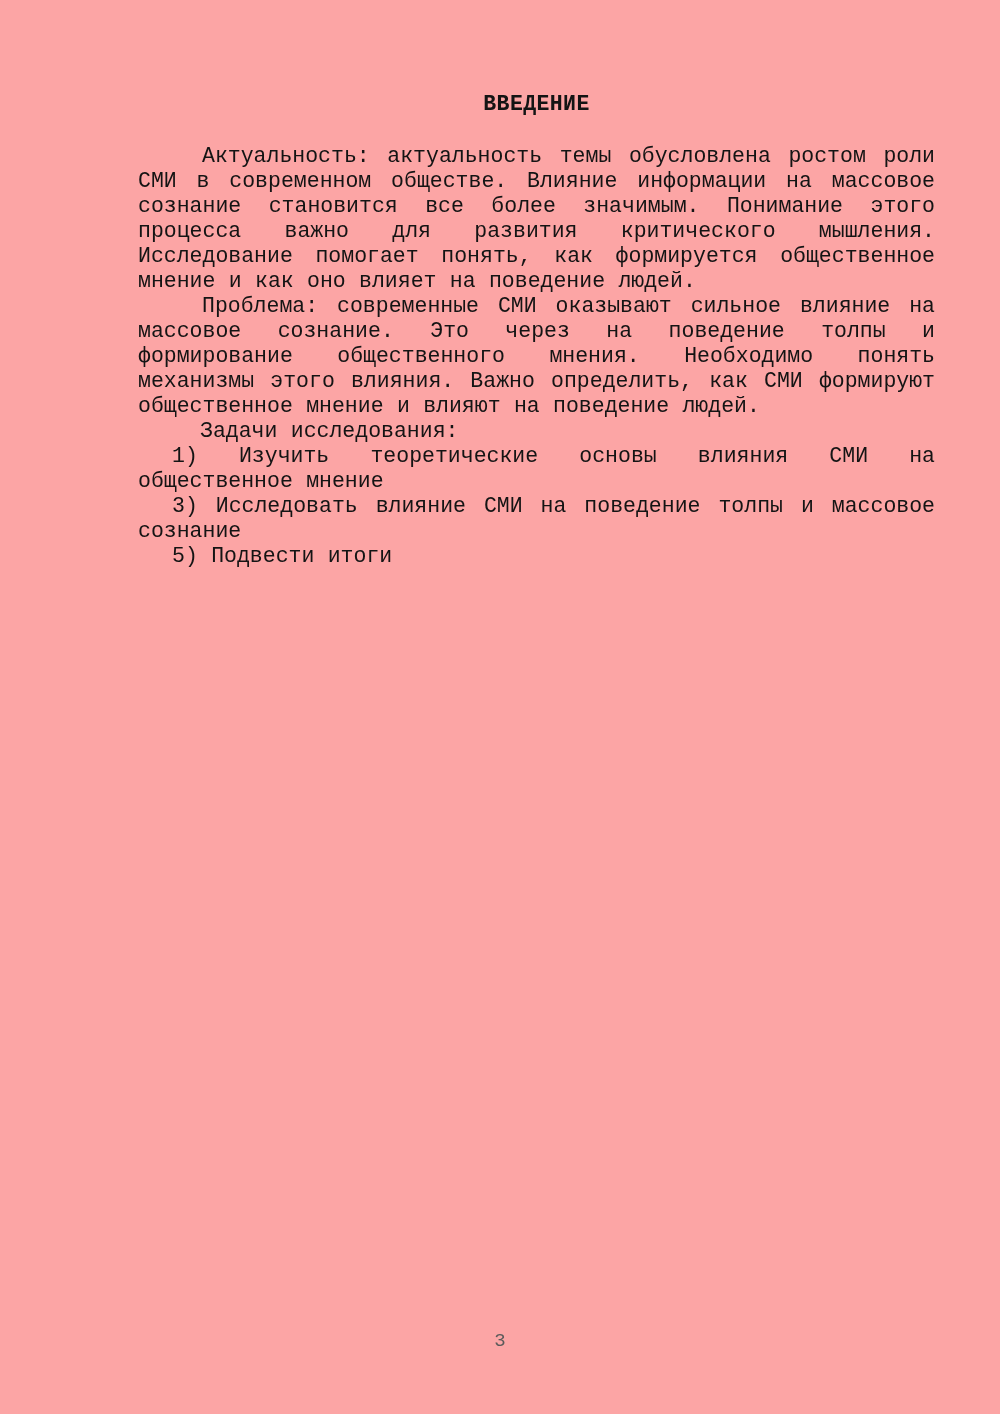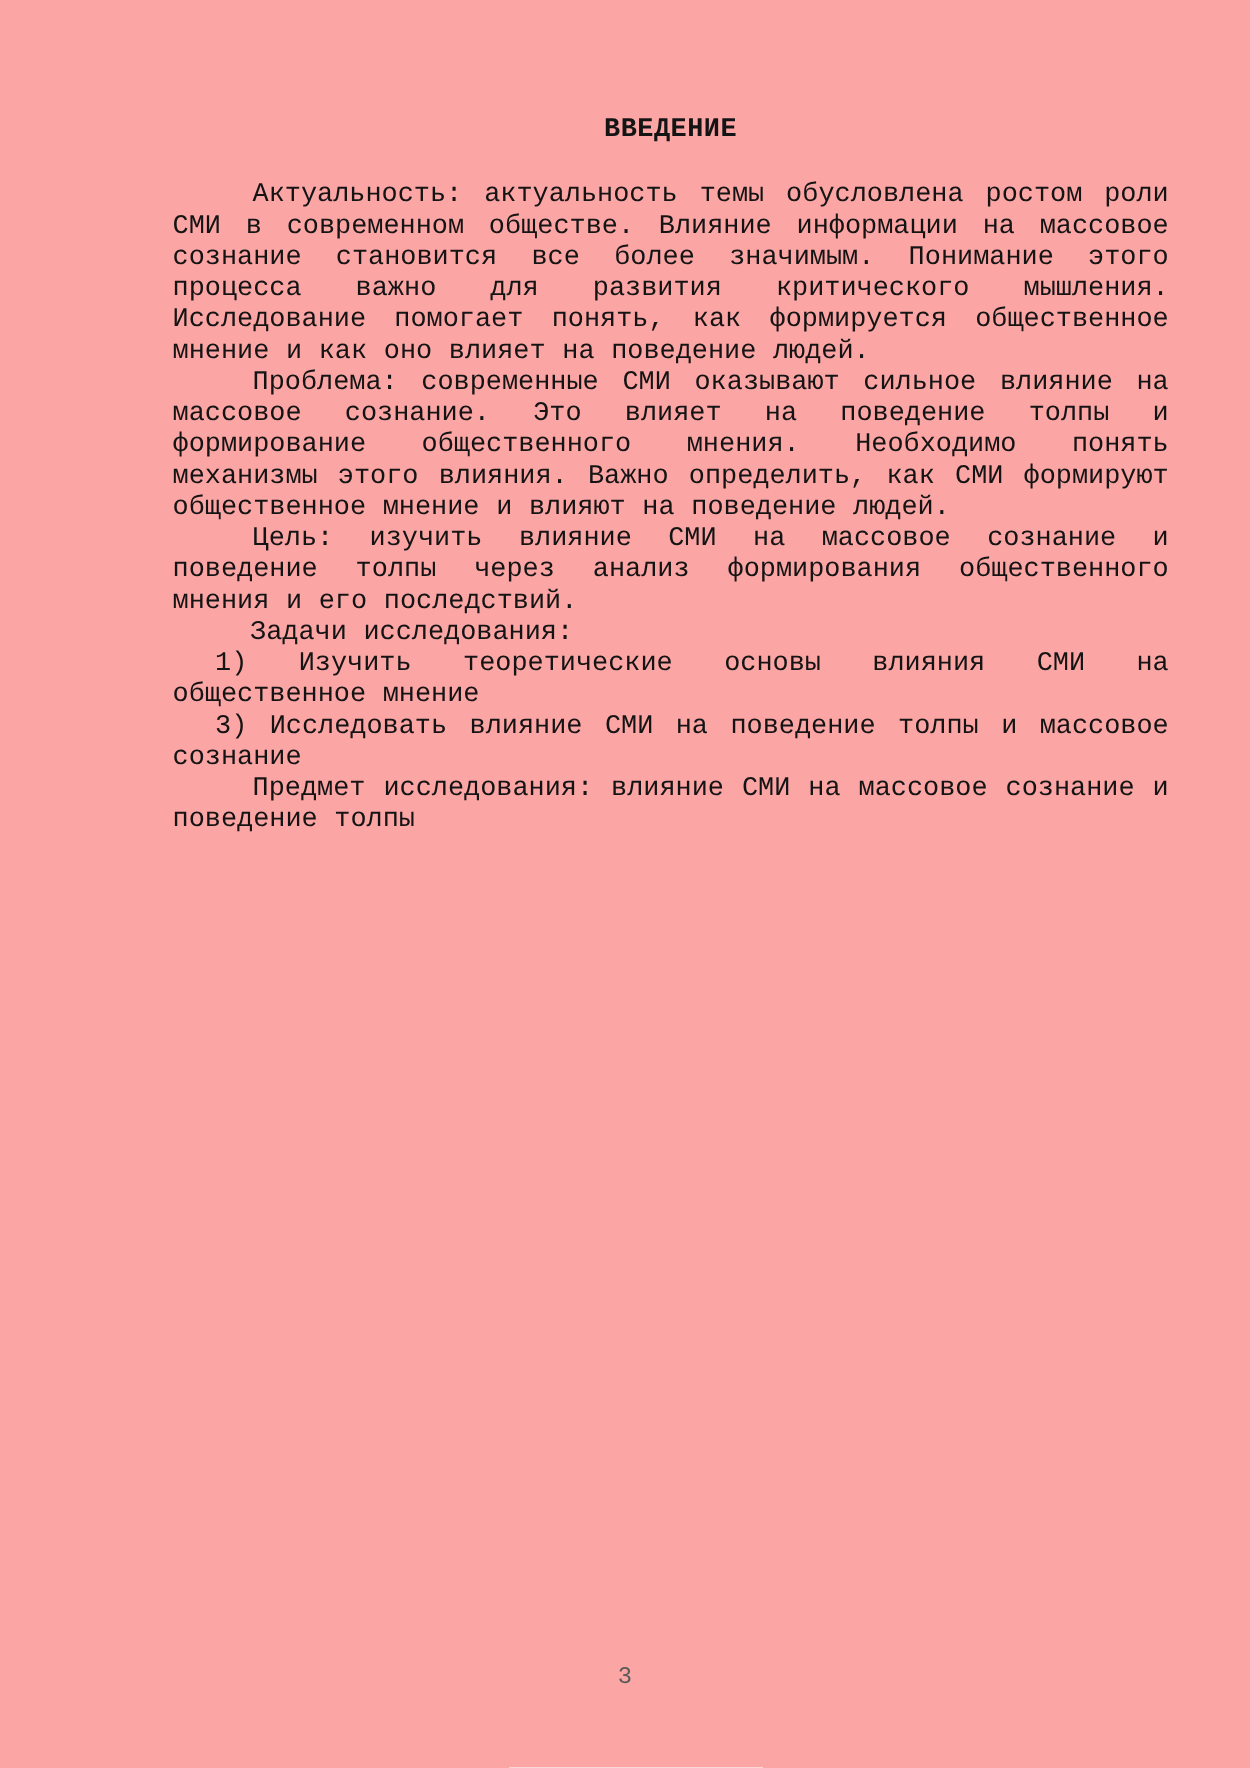--- a/index.html
+++ b/index.html
@@ -75,25 +75,24 @@
 <body>
 
 <div class="page">
 
   <div class="content">
 
     <h1 class="doc-title">ВВЕДЕНИЕ</h1>
 
     <div id="paragraphs">
         <p class="para blk indent-para">Актуальность: актуальность темы обусловлена ростом роли СМИ в современном обществе. Влияние информации на массовое сознание становится все более значимым. Понимание этого процесса важно для развития критического мышления. Исследование помогает понять, как формируется общественное мнение и как оно влияет на поведение людей.</p>
-        <p class="para blk indent-para">Проблема: современные СМИ оказывают сильное влияние на массовое сознание. Это влияет на поведение толпы и формирование общественного мнения. Необходимо понять механизмы этого влияния. Важно определить, как СМИ формируют общественное мнение и влияют на поведение людей.</p>
-        <p class="para blk indent-para">Цель: изучить влияние СМИ на массовое сознание и поведение толпы через анализ формирования общественного мнения и его последствий.</p>
+        <p class="para blk indent-para">Проблема: современные СМИ оказывают сильное влияние на массовое сознание. Это через на поведение толпы и формирование общественного мнения. Необходимо понять механизмы этого влияния. Важно определить, как СМИ формируют общественное мнение и влияют на поведение людей.</p>
         <p class="para blk indent-small">Задачи исследования:</p>
         <p class="para blk indent-list">1) Изучить теоретические основы влияния СМИ на общественное мнение</p>
         <p class="para blk indent-list">3) Исследовать влияние СМИ на поведение толпы и массовое сознание</p>
-        <p class="para blk indent-para">Предмет исследования: влияние СМИ на массовое сознание и поведение толпы</p>
+        <p class="para blk indent-list">5) Подвести итоги</p>
       </div>
 
   </div>
 
   <div class="page-number">3</div>
 
 </div>
 
 </body></html>

